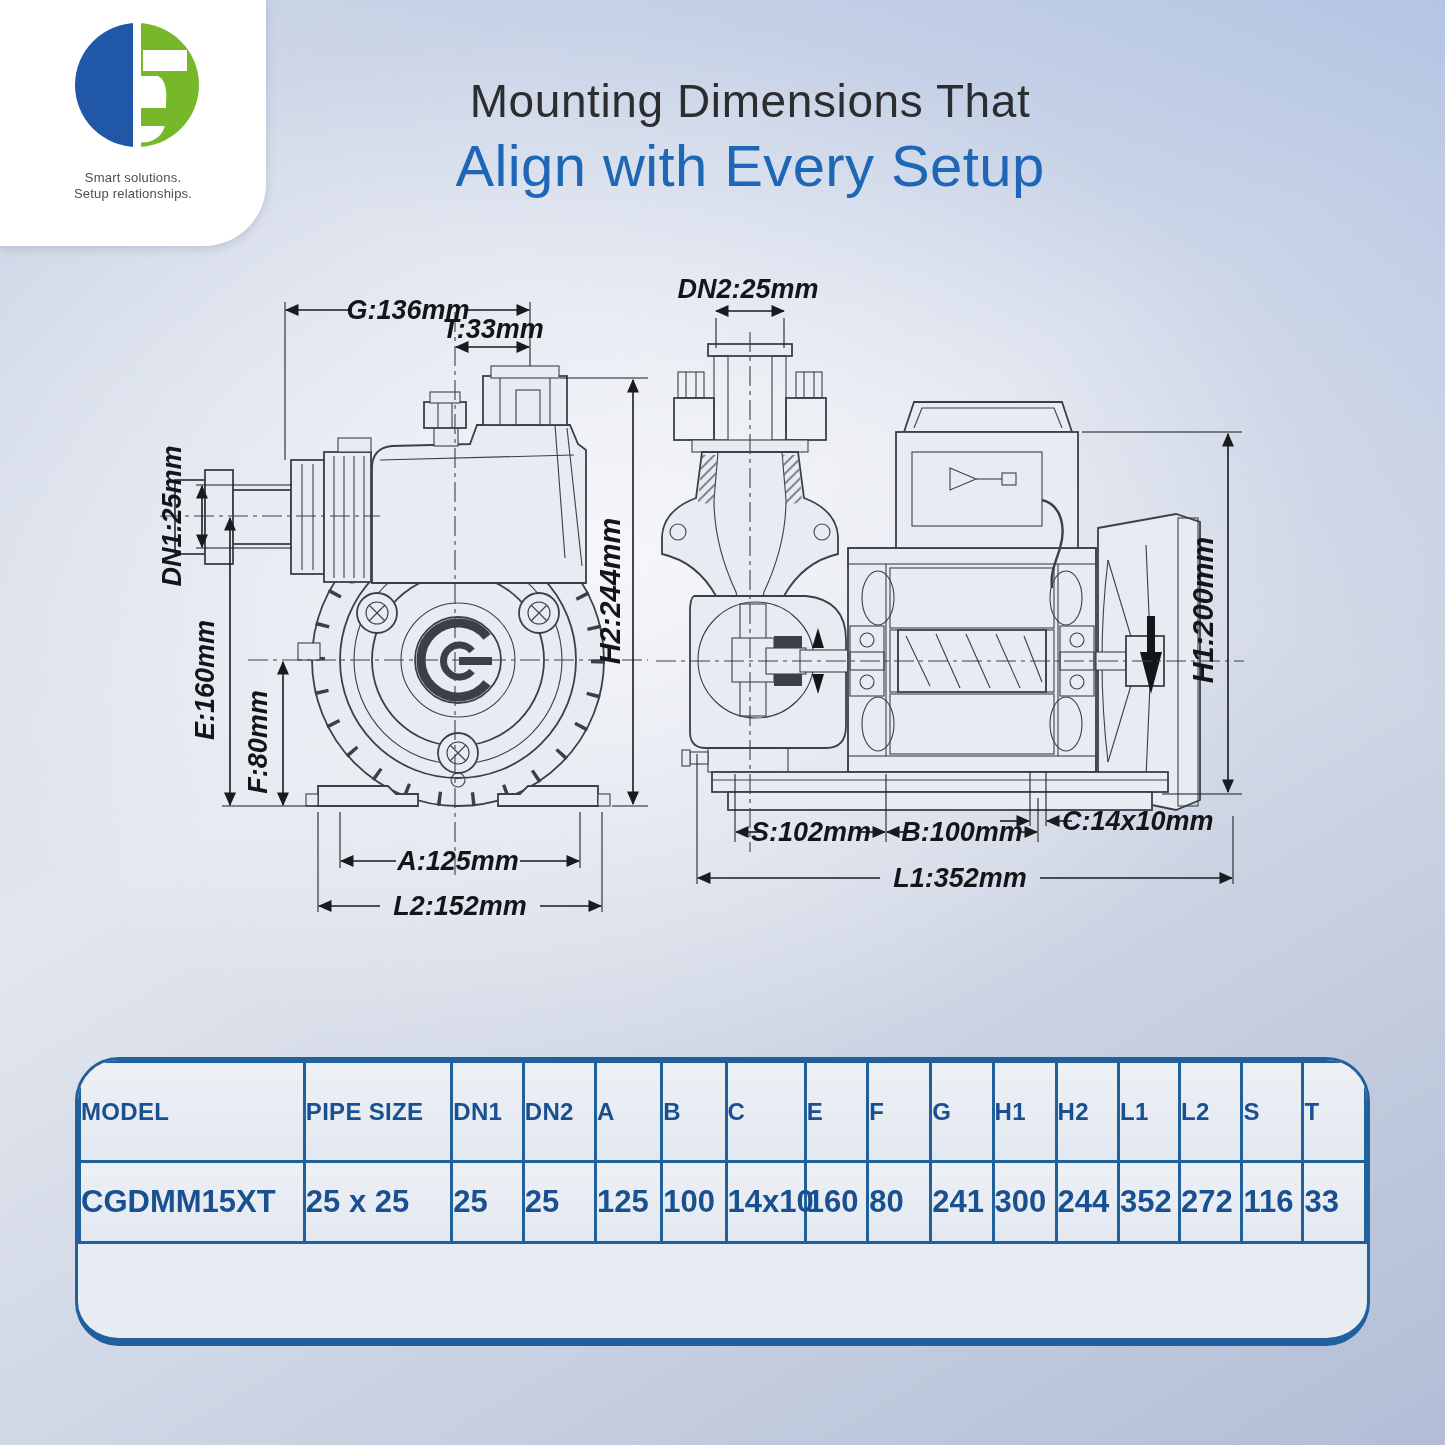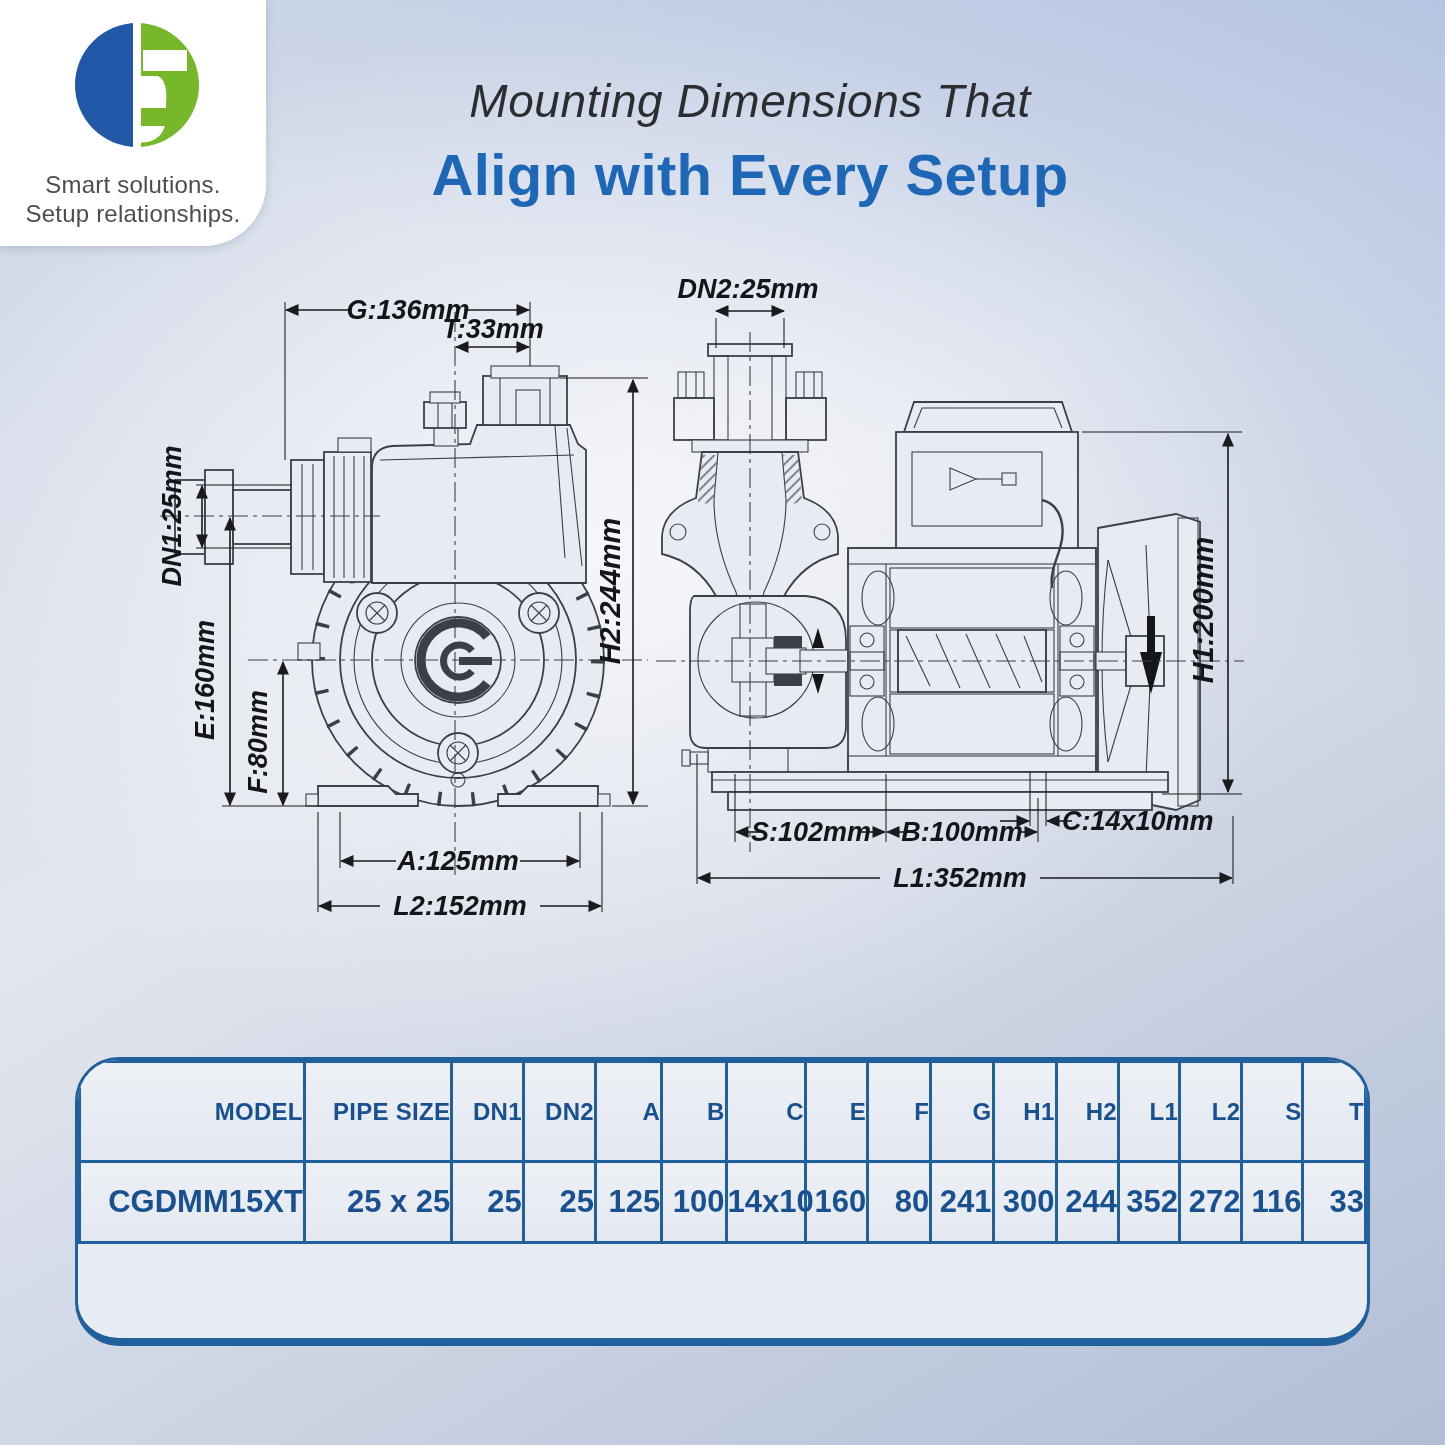--- a/index.html
+++ b/index.html
@@ -13,26 +13,26 @@
   }
   
   .logo-card {
     position:absolute; left:0; top:0; width:266px; height:246px;
     background:#ffffff; border-radius:0 0 62px 0;
     box-shadow:0 3px 10px rgba(110,125,155,.28);
   }
   .logo-mark { position:absolute; left:72px; top:20px; }
   .tagline {
     position:absolute; top:170px; left:0; width:100%;
-    text-align:center; color:#4d4d4d; font-size:24px; line-height:1.22; letter-spacing:.2px;
+    text-align:center; color:#4d4d4d; font-size:13px; line-height:1.22; letter-spacing:.2px;
   }
   
   .title-block { position:absolute; left:280px; top:74px; width:940px; text-align:center; }
-  .title-line1 { font-size:46px; font-weight:500; color:#2c2d30; letter-spacing:.6px;font-style:italic; }
-  .title-line2 { margin-top:13px; font-size:58px; font-weight:bold; color:#1e67b6; letter-spacing:.4px; }
+  .title-line1 { font-size:46px; font-weight:500; color:#2c2d30; letter-spacing:.6px; }
+  .title-line2 { margin-top:4px; font-size:58px; font-weight:normal; color:#1e67b6; letter-spacing:.4px; }
   
   svg.drawing { position:absolute; left:0; top:0; }
   .ln  { stroke:#3b4048; stroke-width:1.8; fill:none; }
   .ln2 { stroke:#3b4048; stroke-width:1.1; fill:none; }
   .bg  { fill:#e8ebf2; }
   .cl  { stroke:#3b4048; stroke-width:1.1; fill:none; stroke-dasharray:20 5 4 5; }
   .dim { stroke:#1a1b1e; stroke-width:1.6; fill:none; }
   .ext { stroke:#1a1b1e; stroke-width:1.05; fill:none; }
   .dt  { font:italic 700 27px "Liberation Sans", sans-serif; fill:#141519; }
   .dtv { font:italic 700 29px "Liberation Sans", sans-serif; fill:#141519; }
@@ -43,21 +43,21 @@
     overflow:hidden; background:#e7ebf2;
   }
   .dim-caption {
     height:94px; display:flex; align-items:center; justify-content:center;
     font-size:29px; font-weight:bold; color:#1763ae; letter-spacing:.6px;
     background:linear-gradient(90deg,#f2f3f4 0%, #e9efdc 22%, #d2e4ad 48%, #cfe2aa 64%, #dce9c4 100%);
     border-bottom:3px solid #20609c;
   }
   table.dims { width:100%; height:184px; border-collapse:collapse; table-layout:fixed; }
   table.dims th, table.dims td {
-    border:3px solid #20609c; text-align:right; vertical-align:middle;
+    border:3px solid #20609c; text-align:left; vertical-align:middle;
     color:#19508f; font-weight:bold;
     background:linear-gradient(180deg,#edf0f5 0%, #e3e8f0 100%);
   }
   table.dims th { font-size:24px; height:100px; letter-spacing:.3px; }
   table.dims td { font-size:31px; }
 </style>
 </head>
 <body>
 
 <div class="page">

